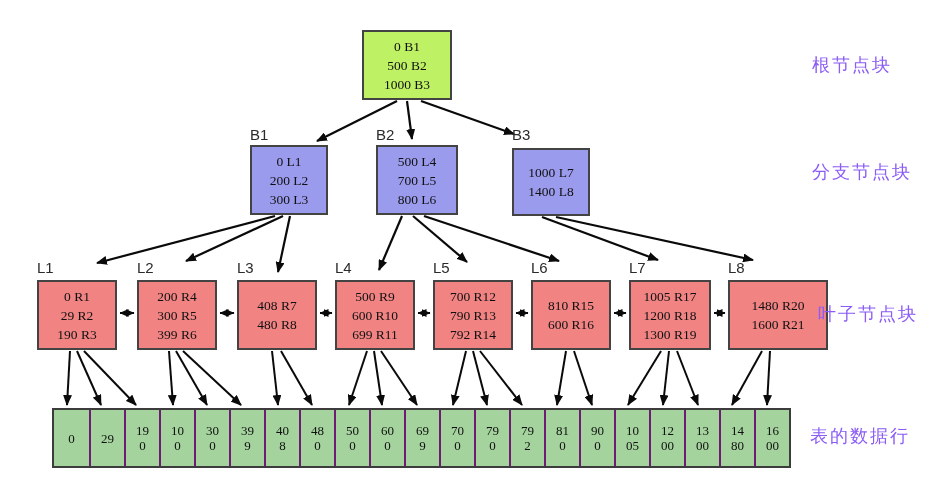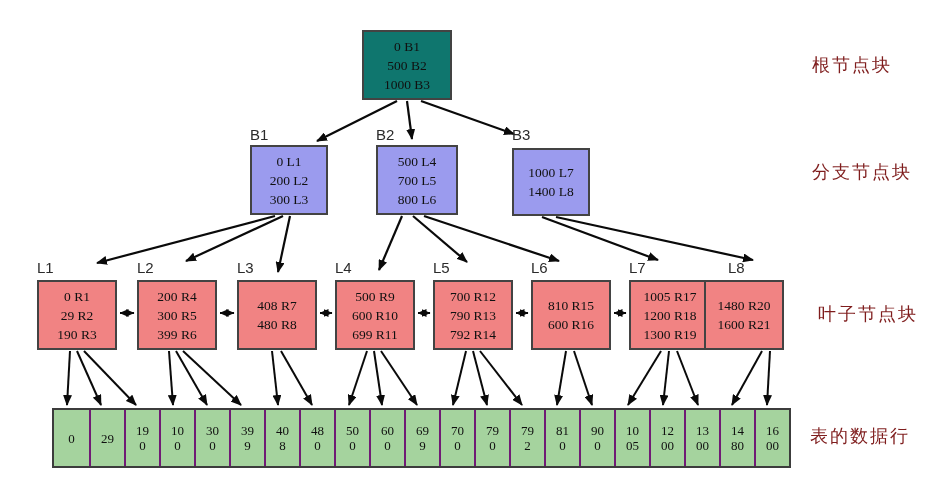--- a/index.html
+++ b/index.html
@@ -3,26 +3,26 @@
 <meta charset="utf-8">
 <style>
   html,body{margin:0;padding:0;background:#ffffff;}
   .canvas{position:relative;width:940px;height:498px;background:#ffffff;overflow:hidden;
           font-family:"Liberation Sans", sans-serif;}
   .arrows{position:absolute;left:0;top:0;}
   .node{position:absolute;box-sizing:border-box;border:2px solid #434343;
         display:flex;flex-direction:column;justify-content:center;align-items:center;
         font-family:"Liberation Serif", serif;font-size:13.5px;color:#101010;}
   .node .nl{line-height:19px;white-space:nowrap;}
-  .root{background:#0f766e;}
+  .root{background:#bef264;}
   .branch{background:#9b9bee;}
   .leaf{background:#f18383;}
   .nlabel{position:absolute;height:17px;font-size:15px;color:#2b2b2b;
           line-height:17px;}
-  .rowlabel{position:absolute;font-size:18px;letter-spacing:2px;color:#7f1d1d;
+  .rowlabel{position:absolute;font-size:18px;letter-spacing:2px;color:#8b5cf6;
             white-space:nowrap;}
   .datarow{position:absolute;left:52px;top:408px;display:flex;
            border:2px solid #3c3c3c;background:#a5d39e;}
   .cell{box-sizing:border-box;width:35px;height:56px;border-left:2px solid #701a75;
         display:flex;align-items:center;justify-content:center;text-align:center;
         word-break:break-all;padding:0 8px;
         font-family:"Liberation Serif", serif;font-size:13px;line-height:15px;color:#101010;}
   .cell:first-child{border-left:none;}
 </style>
 </head>
@@ -152,21 +152,21 @@
   </div>
   <div class="node leaf" style="left:531px;top:280px;width:80px;height:70px">
     <div class="nl">810 R15</div>
     <div class="nl">600 R16</div>
   </div>
   <div class="node leaf" style="left:629px;top:280px;width:82px;height:70px">
     <div class="nl">1005 R17</div>
     <div class="nl">1200 R18</div>
     <div class="nl">1300 R19</div>
   </div>
-  <div class="node leaf" style="left:704px;top:280px;width:80px;height:70px">
+  <div class="node leaf" style="left:728px;top:280px;width:100px;height:70px">
     <div class="nl">1480 R20</div>
     <div class="nl">1600 R21</div>
   </div>
 
   <div class="datarow">
     <div class="cell">0</div>
     <div class="cell">29</div>
     <div class="cell">190</div>
     <div class="cell">100</div>
     <div class="cell">300</div>

